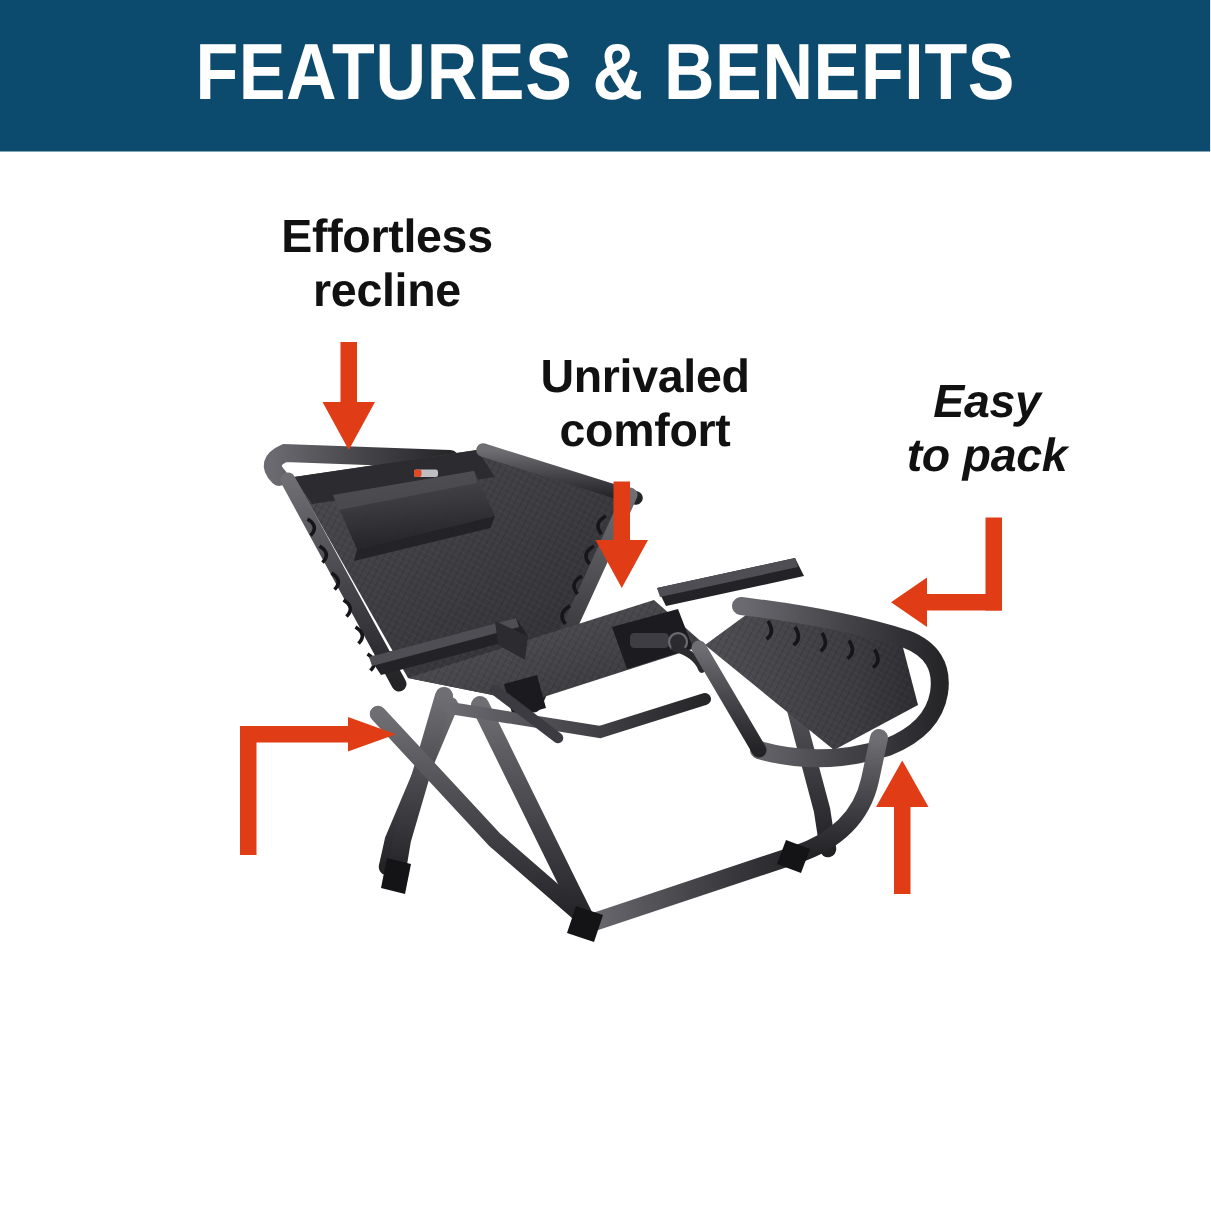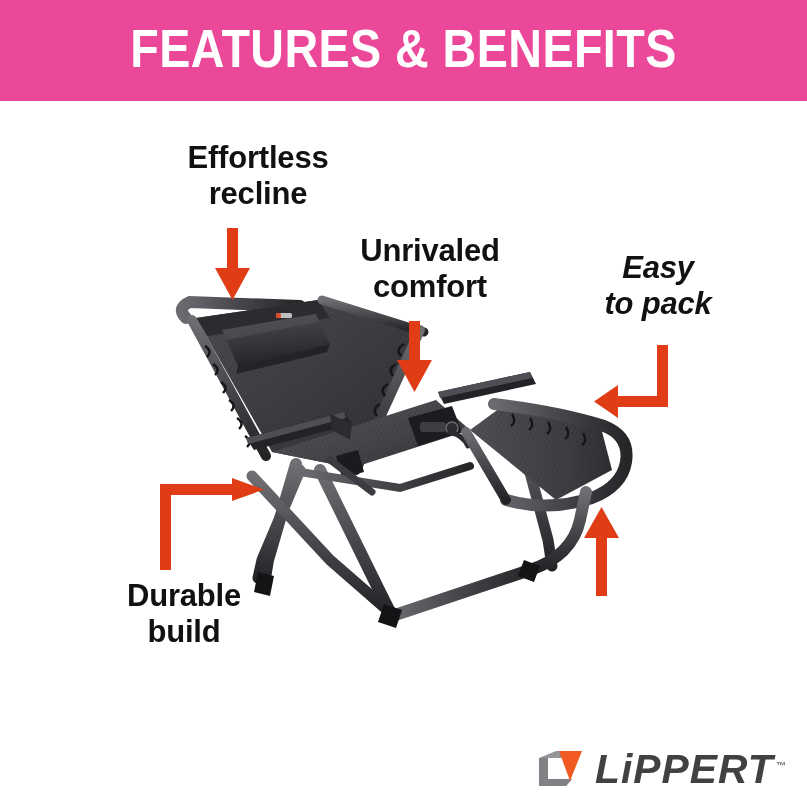--- a/index.html
+++ b/index.html
@@ -9,21 +9,21 @@
     background:#ffffff;
     font-family:"Liberation Sans", sans-serif;
     overflow:hidden;
     position:relative;
   }
   #page{position:relative;width:807px;height:806px;background:#fff;overflow:hidden;}
 
   
   .header-bar{
     position:absolute;left:0;top:0;width:807px;height:101px;
-    background:#ec4899;
+    background:#0c4a6e;
     display:flex;align-items:center;justify-content:center;
   }
   .header-title{
     color:#ffffff;
     font-family:"Liberation Sans", sans-serif;
     font-weight:bold;
     font-size:53px;
     letter-spacing:0.5px;
     transform:scaleX(0.88);
     transform-origin:center center;
@@ -259,29 +259,15 @@
       <polygon points="584,538 619,538 601.5,507"></polygon>
     </g>
   </svg>
 
   <div class="callout c-effortless">Effortless
 recline</div>
   <div class="callout c-unrivaled">Unrivaled
 comfort</div>
   <div class="callout c-easy">Easy
 to pack</div>
-  <div class="callout c-durable">Durable
-build</div>
-
-  <div class="logo">
-    <svg class="logo-mark" viewBox="0 0 52 40" xmlns="http://www.w3.org/2000/svg">
-
-      <path d="M20 2 L44 2 L38 9 L12 9 L12 30 L36 30 L30 37 L3 37 L3 9 Z" fill="#939598"></path>
-      <path d="M3 9 L12 9 L12 30 L36 30 L30 37 L3 37 Z" fill="#808285"></path>
-
-      <polygon points="12,9 33,9 12,30" fill="#ffffff"></polygon>
-
-      <polygon points="23,2 46,2 34,32" fill="#F15A22"></polygon>
-    </svg>
-    <div class="logo-word"><span>LiPPERT</span><span class="logo-tm">™</span></div>
-  </div>
+
 
 </div>
 
 </body></html>

